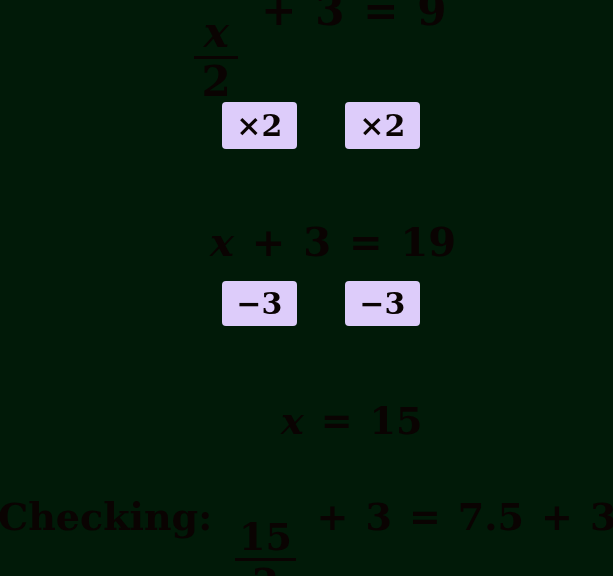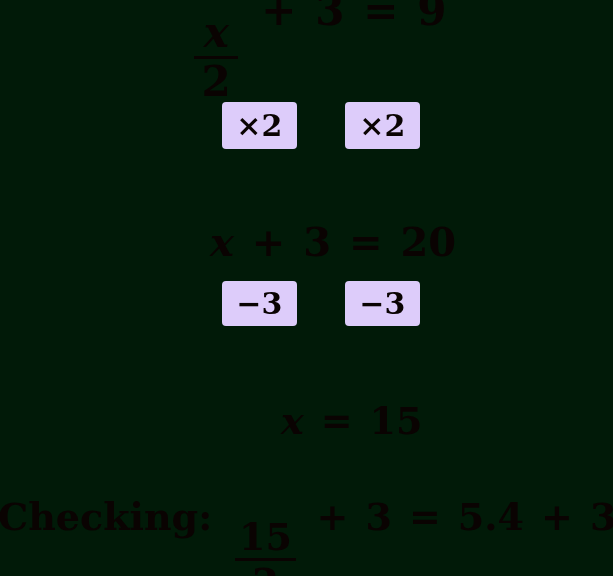--- a/index.html
+++ b/index.html
@@ -144,21 +144,21 @@
   </div>
   <div class="opbox" id="opbox-mul-right" style="background: rgb(221, 204, 250); color: rgb(10, 3, 2);">
     <span class="opglyph">×2</span>
   </div>
 
   <div class="mathline" id="eq-2" style="color: rgb(10, 3, 2);">
     <span class="var">x</span>
     <span class="op">+</span>
     <span>3</span>
     <span class="op">=</span>
-    <span>20</span>
+    <span>19</span>
   </div>
 
   <div class="opbox" id="opbox-sub-left" style="background: rgb(221, 204, 250); color: rgb(10, 3, 2);">
     <span class="opglyph">−3</span>
   </div>
   <div class="opbox" id="opbox-sub-right" style="background: rgb(221, 204, 250); color: rgb(10, 3, 2);">
     <span class="opglyph">−3</span>
   </div>
 
   <div class="mathline" id="eq-3" style="color: rgb(10, 3, 2);">
@@ -170,20 +170,20 @@
   <div class="mathline" id="eq-4" style="color: rgb(10, 3, 2);">
     <span class="label">Checking:</span>
     <span class="frac">
       <span class="num">15</span>
       <span class="bar" style="background: rgb(10, 3, 2);"></span>
       <span class="den">2</span>
     </span>
     <span class="op">+</span>
     <span>3</span>
     <span class="op">=</span>
-    <span>5.4</span>
+    <span>7.5</span>
     <span class="op">+</span>
     <span>3</span>
     
     
   </div>
 
 </div>
 
 </body></html>

